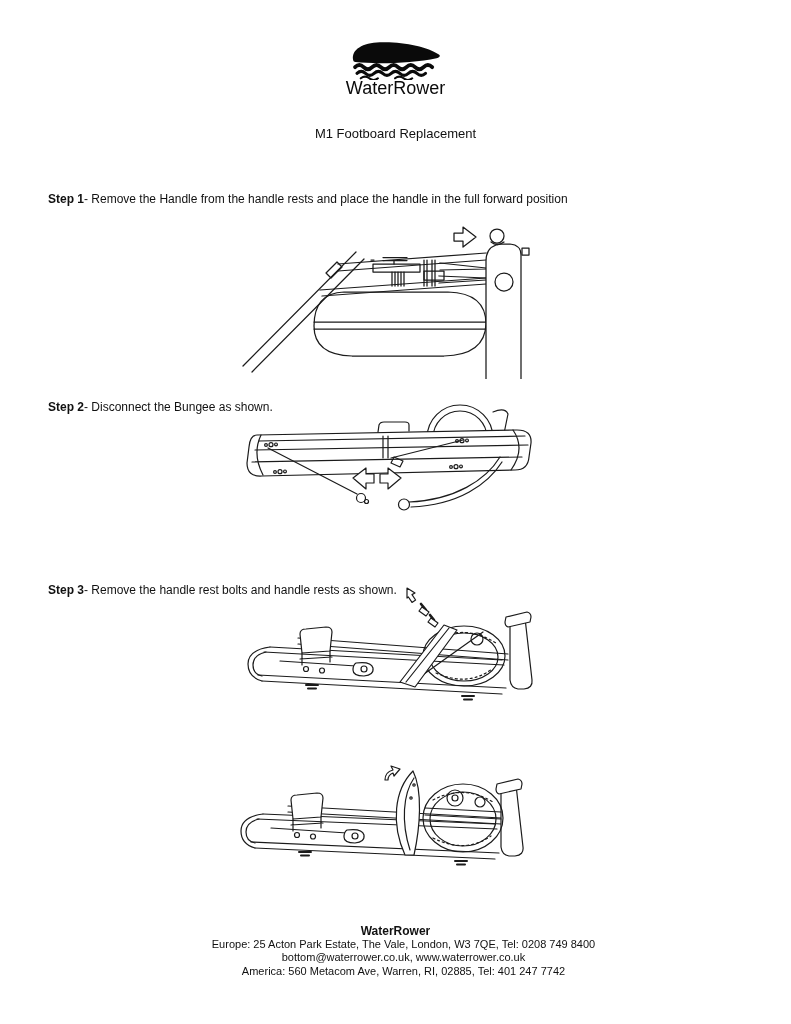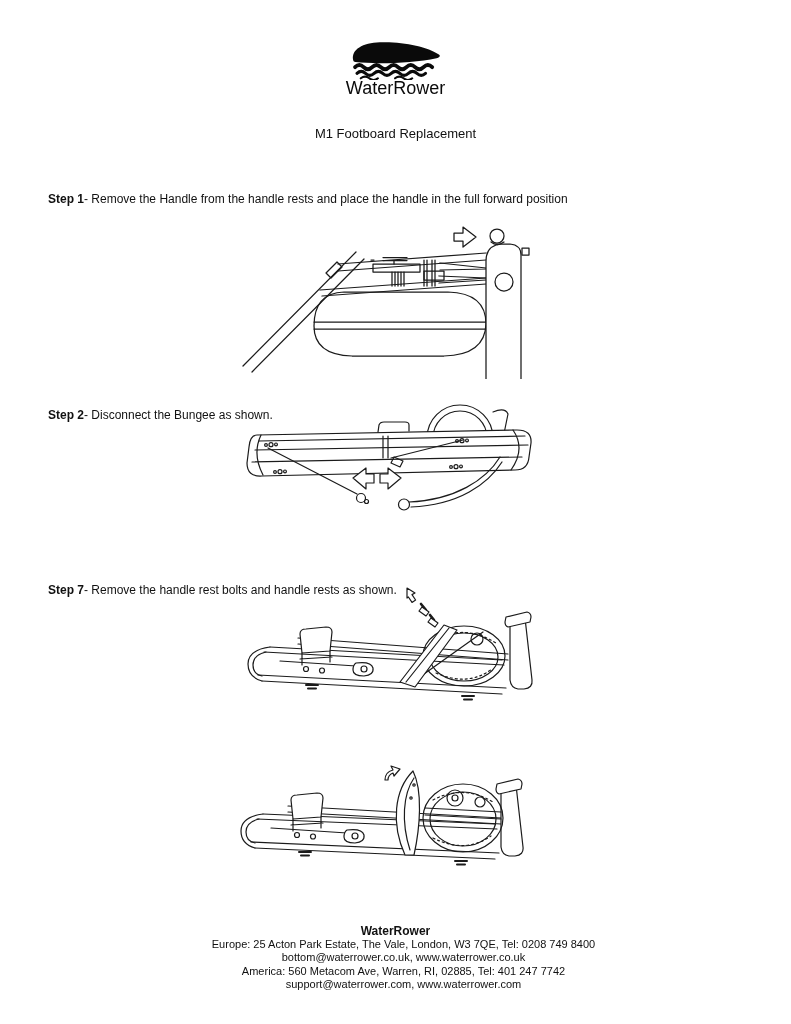--- a/index.html
+++ b/index.html
@@ -21,21 +21,21 @@
   .doc-title{
     position:absolute;left:0;right:0;top:122px;
     text-align:center;font-size:13px;font-weight:400;color:#111;
   }
   .step{
     position:absolute;left:48px;right:36px;
     font-size:12px;line-height:15px;color:#111;
   }
   .step-label{font-weight:700;}
   .step-1{top:176px;}
-  .step-2{top:392px;}
+  .step-2{top:384px;}
   .step-3{top:567px;}
   .step-4{top:731px;}
   .illus{position:absolute;}
   .illus-1{left:240px;top:210px;width:300px;height:165px;}
   .illus-2{left:231px;top:398px;width:320px;height:135px;}
   .illus-3{left:240px;top:577px;width:310px;height:130px;}
   .illus-4{left:233px;top:754px;width:320px;height:120px;}
   .footer{
     position:absolute;left:0;right:0;top:920px;
     text-align:center;color:#111;
@@ -137,21 +137,21 @@
         <circle cx="173" cy="102.5" r="5.5"></circle>
 
         <g>
           <path fill="#ffffff" d="M122,76 l13,-10 v6 h8 v9 h-8 v6 z"></path>
           <path fill="#ffffff" d="M170,76 l-13,-10 v6 h-8 v9 h8 v6 z"></path>
         </g>
       </g>
     </svg>
   </div>
 
-  <p class="step step-3"><span class="step-label">Step 7</span><span>- Remove the handle rest bolts and handle rests as shown.</span></p>
+  <p class="step step-3"><span class="step-label">Step 3</span><span>- Remove the handle rest bolts and handle rests as shown.</span></p>
 
   <div class="illus illus-3">
     <svg viewBox="0 0 310 130">
       <g fill="none" stroke="#1b1b1b" stroke-width="1.2" stroke-linejoin="round" stroke-linecap="round">
 
         <path d="M58,57 L268,73 M58,63 L268,79"></path>
 
         <path d="M30,66 L262,79 M24,71 L264,84"></path>
         <path d="M18,94 L266,107 M22,100 L262,113"></path>
         <path d="M30,66 Q8,69 8,83 Q8,96 22,100"></path>
@@ -229,16 +229,15 @@
         <path fill="#ffffff" d="M152,22 q0,-8 8,-10 l-2,-4 9,3 -6,7 -1,-3 q-5,2 -5,7 z"></path>
       </g>
     </svg>
   </div>
 
   <div class="footer">
     <div class="footer-brand">WaterRower</div>
     <div class="footer-line">Europe: 25 Acton Park Estate, The Vale, London, W3 7QE, Tel: 0208 749 8400</div>
     <div class="footer-line">bottom@waterrower.co.uk, www.waterrower.co.uk</div>
     <div class="footer-line">America: 560 Metacom Ave, Warren, RI, 02885, Tel: 401 247 7742</div>
-    <div class="footer-line">support@waterrower.com, www.waterrower.com</div>
   </div>
 
 </div>
 
 </body></html>

